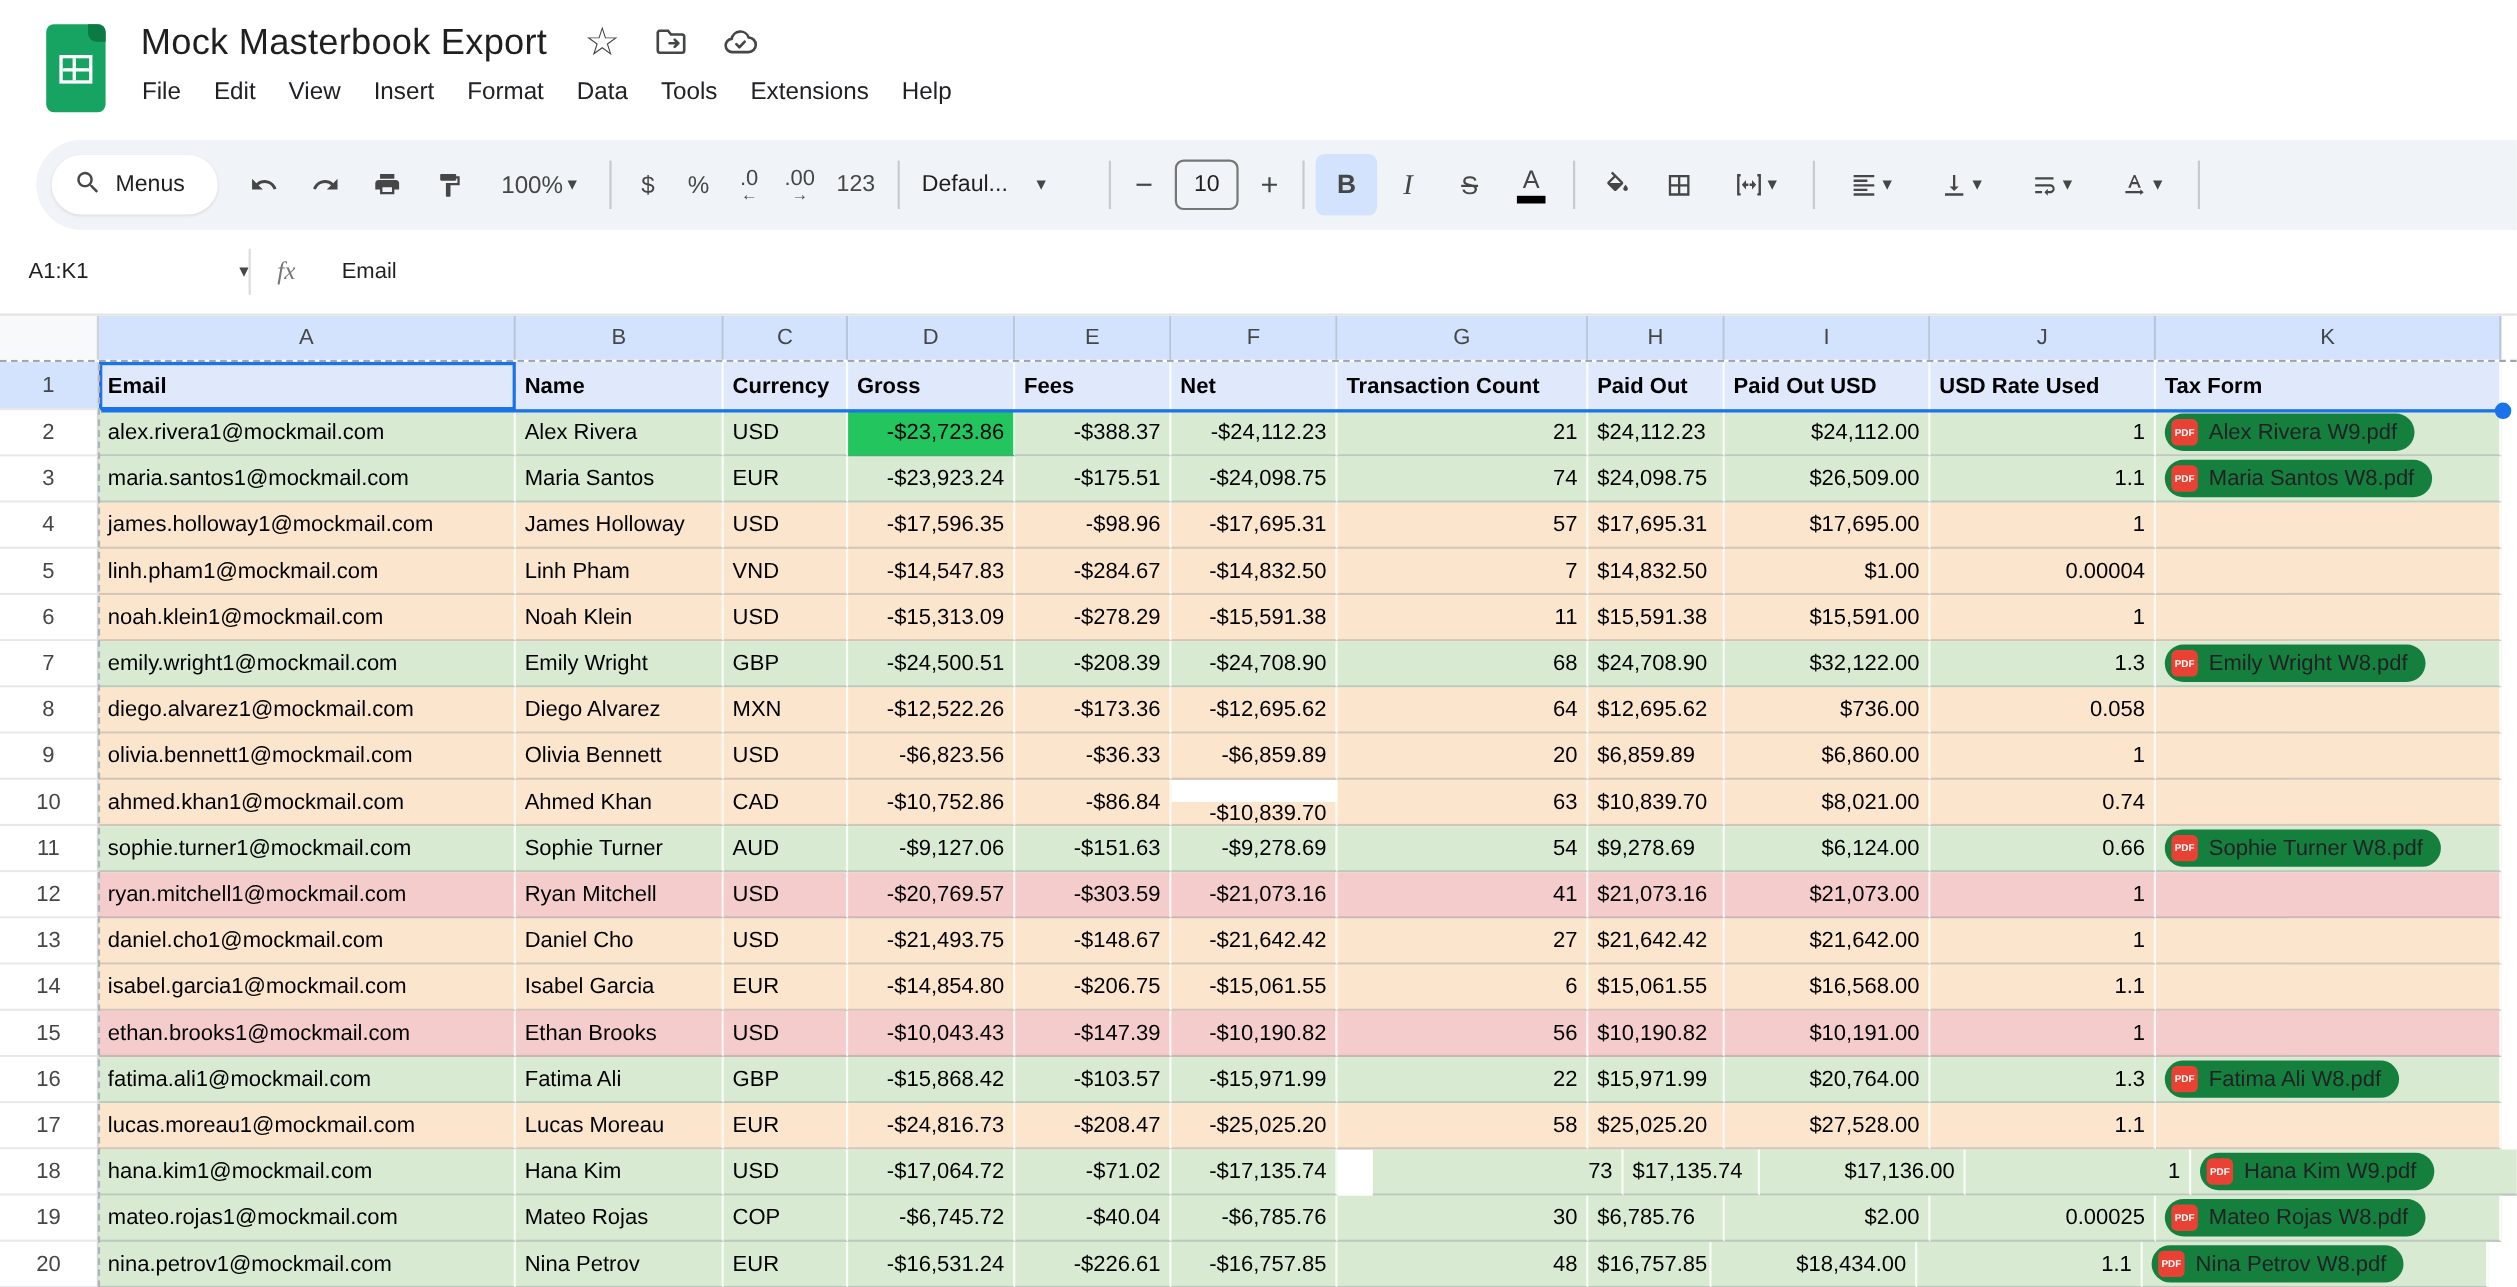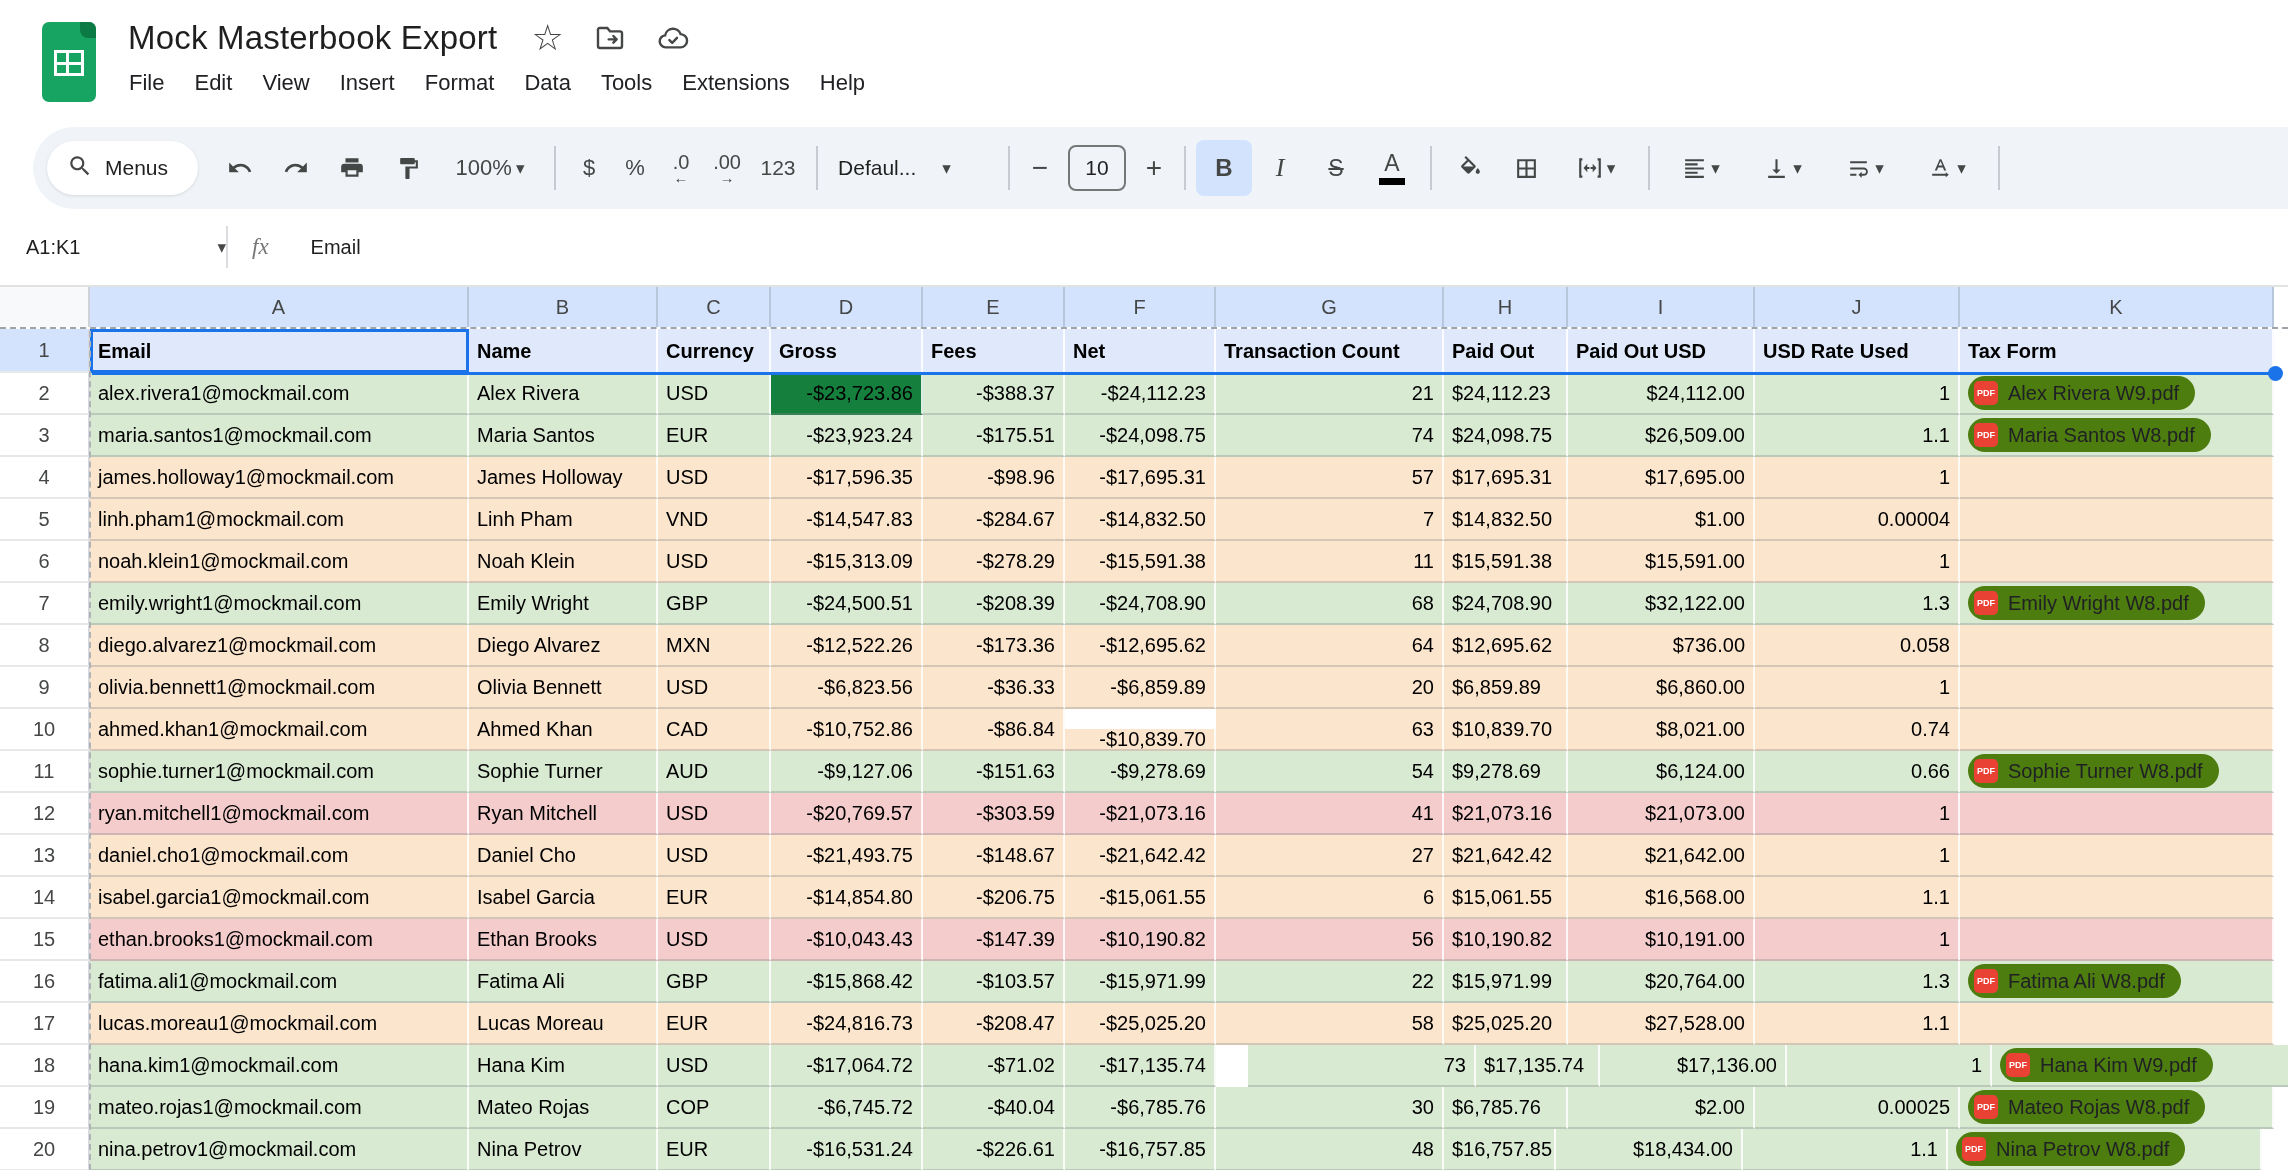--- a/index.html
+++ b/index.html
@@ -73,21 +73,21 @@
   .rownum { width:90px; flex:none; display:flex; align-items:center; justify-content:center;
     font-size:20px; color:#444746; background:#fff; border-right:2px solid #d8dadd;
     border-bottom:2px solid #e7e8ea; }
   .row1 .rownum { background:#d3e3fd; }
   .cell { flex:none; display:flex; align-items:center; padding:0 8px; font-size:20px; color:#000;
     white-space:nowrap; overflow:hidden; border-right:2px solid rgba(255,255,255,.85);
     border-bottom:2px solid rgba(125,132,138,.32); }
   .cell.r { justify-content:flex-end; }
   .row1 .cell { background:#dfe9fb; font-weight:bold; border-bottom:none; }
   .row1 .cell.active { border:3px solid #1a73e8; padding:0 5px; }
-  .chip { display:inline-flex; align-items:center; gap:10px; background:#4d7c0f;
+  .chip { display:inline-flex; align-items:center; gap:10px; background:#15803d;
     border-radius:18px; height:34px; padding:0 16px 0 6px; max-width:100%; }
   .chip .pdf { width:24px; height:24px; background:#e94235; border-radius:5px; flex:none;
     display:flex; align-items:center; justify-content:center; color:#fff; font-size:9px; font-weight:bold; }
   .chip .fn { font-size:20px; color:#202124; white-space:nowrap; }
   .sel-bottom { position:absolute; left:92px; width:2184px; height:3px; background:#1a73e8; top:85px; }
   .fill-handle { position:absolute; width:15px; height:15px; border-radius:50%; background:#1a73e8;
     left:2268px; top:79px; }
   .vdash { position:absolute; left:89px; top:44px; bottom:0; border-left:2px dashed #aeb3ba; }
 </style>
 </head>
@@ -282,21 +282,21 @@
       <div class="cell" style="width: 187px;">Paid Out USD</div>
       <div class="cell" style="width: 205px;">USD Rate Used</div>
       <div class="cell" style="width: 314px;">Tax Form</div>
     </div>
   <div id="data-rows">
       <div class="row">
         <div class="rownum">2</div>
         <div class="cell" style="width: 379px; background: rgb(217, 234, 211);">alex.rivera1@mockmail.com</div>
         <div class="cell" style="width: 189px; background: rgb(217, 234, 211);">Alex Rivera</div>
         <div class="cell" style="width: 113px; background: rgb(217, 234, 211);">USD</div>
-        <div class="cell r" style="width: 152px; background: #15803d;">-$23,723.86</div>
+        <div class="cell r" style="width: 152px; background: #22c55e;">-$23,723.86</div>
         <div class="cell r" style="width: 142px; background: rgb(217, 234, 211);">-$388.37</div>
         <div class="cell r" style="width: 151px; background: rgb(217, 234, 211);">-$24,112.23</div>
         <div class="cell r" style="width: 228px; background: rgb(217, 234, 211);">21</div>
         <div class="cell" style="width: 124px; background: rgb(217, 234, 211);">$24,112.23</div>
         <div class="cell r" style="width: 187px; background: rgb(217, 234, 211);">$24,112.00</div>
         <div class="cell r" style="width: 205px; background: rgb(217, 234, 211);">1</div>
         <div class="cell" style="width: 314px; background: rgb(217, 234, 211);">
           <span class="chip">
             <span class="pdf">PDF</span>
             <span class="fn">Alex Rivera W9.pdf</span>

